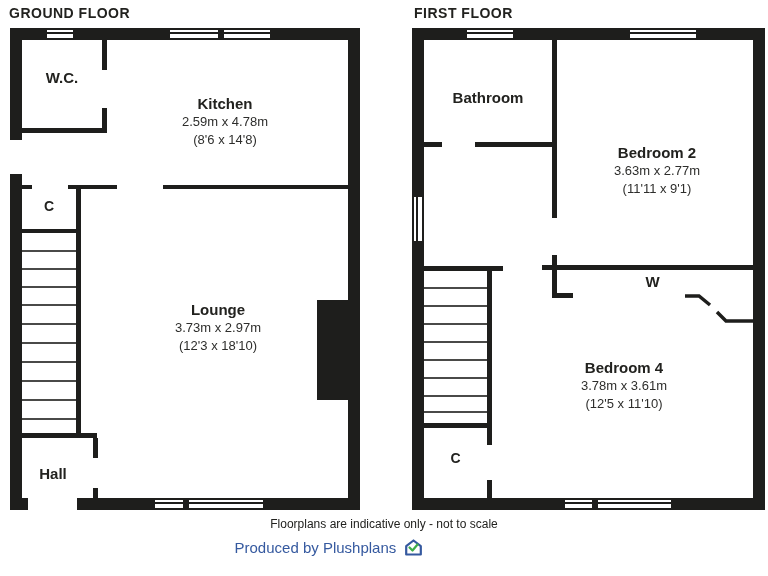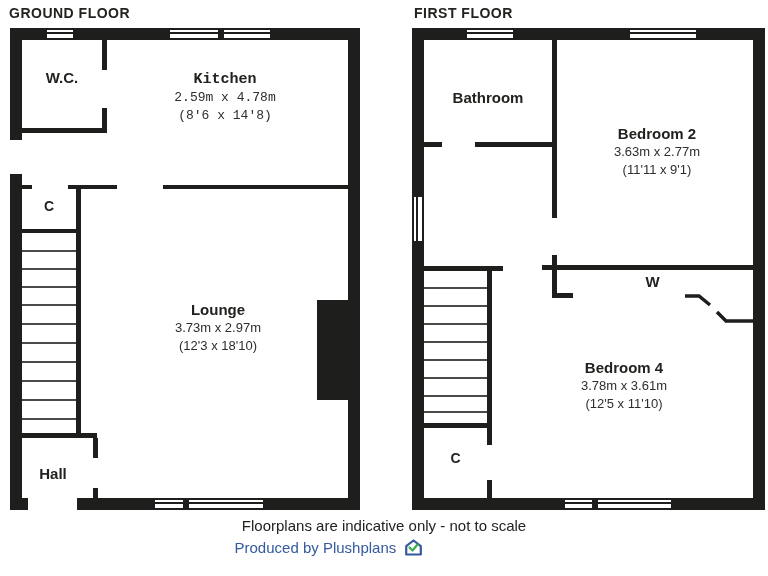--- a/index.html
+++ b/index.html
@@ -13,21 +13,21 @@
   .window .sash{position:absolute;left:0;right:0;top:30%;height:2px;background:#1e1e1c;}
   .vwindow{position:absolute;background:#ffffff;border:2px solid #1e1e1c;box-sizing:border-box;}
   .vwindow .sash{position:absolute;top:0;bottom:0;left:30%;width:2px;background:#1e1e1c;}
   .mullion{position:absolute;top:-1px;bottom:-1px;width:6px;background:#1e1e1c;}
   .floor-title{position:absolute;font-size:14px;font-weight:bold;letter-spacing:0.5px;color:#22221f;}
   .room-label{position:absolute;text-align:center;line-height:16px;}
   .room-name{font-size:15px;font-weight:bold;color:#22221f;}
   .room-name.small{font-size:14px;}
   .room-dims{font-size:13px;color:#2e2e2c;margin-top:2px;}
   .footer-line1{position:absolute;left:0;width:768px;text-align:center;top:517px;
-                font-size:15px;color:#22221f;}
+                font-size:12px;color:#22221f;}
   .footer-line2{position:absolute;left:0;width:658px;text-align:center;top:539px;
                 font-size:15px;color:#35599f;}
   .footer-line2 .logo{vertical-align:-3px;margin-left:4px;}
   svg{display:block;}
 </style>
 </head>
 <body>
 
 <div id="stage">
 
@@ -75,21 +75,21 @@
     <div class="step" style="left:22px;width:54px;top:323px;"></div>
     <div class="step" style="left:22px;width:54px;top:342px;"></div>
     <div class="step" style="left:22px;width:54px;top:361px;"></div>
     <div class="step" style="left:22px;width:54px;top:380px;"></div>
     <div class="step" style="left:22px;width:54px;top:399px;"></div>
     <div class="step" style="left:22px;width:54px;top:418px;"></div>
 
     <div class="room-label" style="left:22px;top:70px;width:80px;">
       <span class="room-name">W.C.</span>
     </div>
-    <div class="room-label" style="left:145px;top:72px;width:160px;font-family:Liberation Mono, monospace;">
+    <div class="room-label" style="left:145px;top:96px;width:160px;">
       <div class="room-name">Kitchen</div>
       <div class="room-dims">2.59m x 4.78m</div>
       <div class="room-dims">(8'6 x 14'8)</div>
     </div>
     <div class="room-label" style="left:22px;top:198px;width:54px;">
       <span class="room-name small">C</span>
     </div>
     <div class="room-label" style="left:138px;top:302px;width:160px;">
       <div class="room-name">Lounge</div>
       <div class="room-dims">3.73m x 2.97m</div>
@@ -146,21 +146,21 @@
     <div class="step" style="left:424px;width:63px;top:323px;"></div>
     <div class="step" style="left:424px;width:63px;top:341px;"></div>
     <div class="step" style="left:424px;width:63px;top:359px;"></div>
     <div class="step" style="left:424px;width:63px;top:377px;"></div>
     <div class="step" style="left:424px;width:63px;top:395px;"></div>
     <div class="step" style="left:424px;width:63px;top:411px;"></div>
 
     <div class="room-label" style="left:428px;top:90px;width:120px;">
       <span class="room-name">Bathroom</span>
     </div>
-    <div class="room-label" style="left:577px;top:126px;width:160px;">
+    <div class="room-label" style="left:577px;top:145px;width:160px;">
       <div class="room-name">Bedroom 2</div>
       <div class="room-dims">3.63m x 2.77m</div>
       <div class="room-dims">(11'11 x 9'1)</div>
     </div>
     <div class="room-label" style="left:630px;top:274px;width:45px;">
       <span class="room-name">W</span>
     </div>
     <div class="room-label" style="left:544px;top:360px;width:160px;">
       <div class="room-name">Bedroom 4</div>
       <div class="room-dims">3.78m x 3.61m</div>

